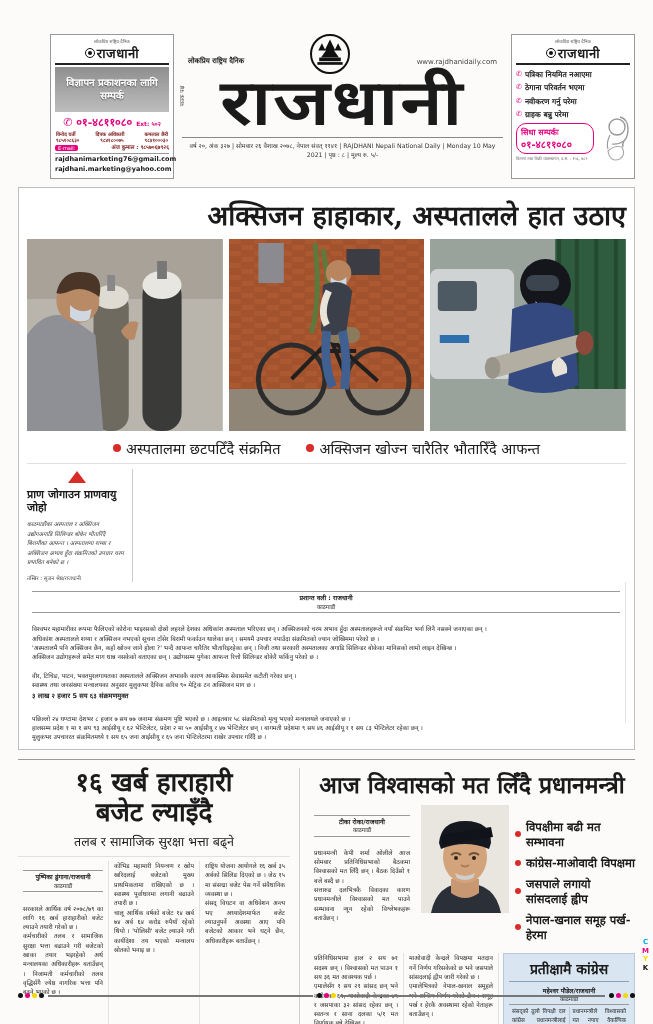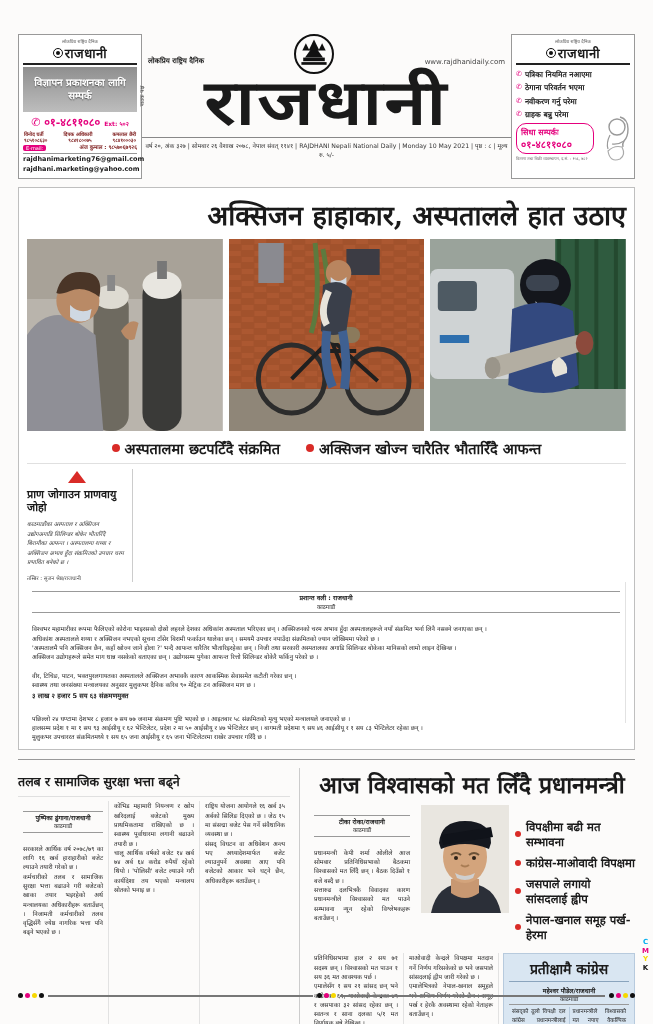--- a/index.html
+++ b/index.html
@@ -1,21 +1,21 @@
 <!DOCTYPE html>
 <html><head>
 <meta charset="utf-8">
 <style>
   * { margin:0; padding:0; box-sizing:border-box; }
   html,body { width:653px; height:1024px; background:#f7f6f4; overflow:hidden;
               font-family:"DejaVu Sans","Liberation Sans",sans-serif; color:#1a1a1a; }
   .page { position:relative; width:653px; height:1024px; background:#fcfbfa; padding:0 18px; }
 
   
-  .header { display:flex; padding-top:34px; align-items:stretch; }
+  .header { display:flex; gap:8px; padding-top:34px; align-items:stretch;margin-left:32px; }
   .adbox { width:124px; border:1px solid #999; background:#fff; padding:3px 4px; font-size:6px; flex:none; }
   .adbox .minitag { font-size:4.5px; color:#555; text-align:center; }
   .brandline { display:flex; align-items:center; justify-content:center; gap:2px; border-bottom:2px solid #222; padding-bottom:1px; margin-bottom:2px;}
   .brandmark { width:10px; height:10px; border:1.5px solid #111; border-radius:50%; position:relative; flex:none;}
   .brandmark:before { content:""; position:absolute; left:2px; top:2px; right:2px; bottom:2px; background:#111; border-radius:50%; }
   .brandname { font-size:13px; font-weight:bold; letter-spacing:.5px; }
   .adhead { background:linear-gradient(#8f8f8f,#bdbdbd); color:#fff; text-align:center; font-size:10px; font-weight:bold; padding:10px 2px; line-height:1.25; text-shadow:0 1px 1px #555; }
   .adphone { color:#e5007d; font-weight:bold; font-size:11px; text-align:center; padding:2px 0; }
   .adphone small { font-size:6px; }
   .contactnames,.contactnums { color:#7a1616; font-weight:bold; display:flex; justify-content:space-between; font-size:5px; padding:0 1px; }
@@ -40,39 +40,39 @@
   .dateline { border-top:1px solid #888; margin-top:6px; padding-top:3px; font-size:6.2px; color:#333; text-align:center; }
   .vertnote { position:absolute; left:-10px; top:58px; font-size:5.5px; color:#444; transform:rotate(-90deg); white-space:nowrap; }
 
   
   .lead { border:1px solid #bfbfbf; margin-top:8px; padding:6px 8px 8px; background:#fff; }
   .lead-headline { text-align:right; font-size:27px; font-weight:800; font-family:"DejaVu Serif","Liberation Serif",serif; padding:2px 0 6px; }
   .photos { display:flex; gap:6px; height:192px; }
   .photo { flex:1; overflow:hidden; background:#ddd; }
   .photo svg { width:100%; height:100%; display:block; }
   .kickers { display:flex; justify-content:center; gap:26px; padding:7px 0 5px; }
-  .kicker { display:flex; align-items:center; gap:5px; font-size:14.5px; font-weight:700; font-family:"DejaVu Serif","Liberation Serif",serif; }
+  .kicker { display:flex; align-items:center; gap:5px; font-size:14.5px; font-weight:400; font-family:"DejaVu Serif","Liberation Serif",serif; }
   .reddot { width:8px; height:8px; border-radius:50%; background:#d92b27; flex:none; }
   .lead-body { display:flex; border-top:1px solid #e0e0e0; padding-top:5px;flex-direction:column; }
   .sidenote { width:106px; flex:none; padding:2px 6px 0 0; border-right:1px solid #ccc; }
   .tri { width:0; height:0; border-left:9px solid transparent; border-right:9px solid transparent; border-bottom:12px solid #d92b27; margin:0 auto 5px; }
   .sidenote h3 { font-size:11px; font-weight:800; line-height:1.25; margin-bottom:5px; }
   .caption { font-size:5.8px; line-height:1.65; color:#333; font-style:italic; }
   .credit { font-size:5.3px; color:#444; margin-top:6px; }
   .col { flex:1; padding:0 5px; font-size:6.2px; line-height:1.5; text-align:justify; color:#222; white-space:pre-line; border-right:1px solid #e2e2e2; }
   .col:last-child { border-right:none; }
   .byline { text-align:center; font-weight:bold; font-size:6.3px; border-top:1px solid #999; border-bottom:1px solid #999; padding:1px 0; margin-bottom:2px; white-space:normal; }
   .byline .loc { display:block; font-weight:normal; font-size:5.6px; }
   .colsub { font-weight:800; font-size:6.6px; margin:3px 0 2px; white-space:normal; }
 
   
   .bottom { display:flex; margin-top:9px; border-top:1px solid #999; padding-top:8px; height:372px; }
   .budget { width:282px; flex:none; border-right:1px solid #ccc; padding-right:9px; display:flex; flex-direction:column; }
   .budget-headline { text-align:center; font-size:26px; font-weight:800; line-height:1.15; font-family:"DejaVu Serif","Liberation Serif",serif; white-space:pre-line; }
-  .budget-sub { font-size:12.5px; font-weight:bold; margin:5px 0 6px; }
+  .budget-sub { text-align:center; font-size:12.5px; font-weight:normal; margin:5px 0 6px; }
   .budget-cols { display:flex; flex:1; border-top:1px solid #e0e0e0; padding-top:4px; }
   .confidence { flex:1; padding-left:9px; display:flex; flex-direction:column; }
   .conf-headline { text-align:center; font-size:23px; font-weight:800; font-family:"DejaVu Serif","Liberation Serif",serif; padding-bottom:5px; }
   .conf-top { display:flex; gap:6px; }
   .conf-col1 { flex:1; }
   .oli { width:88px; height:108px; flex:none; }
   .oli svg { width:100%; height:100%; display:block; }
   .bullets { flex:1.25; padding-top:8px; }
   .bullet { display:flex; gap:5px; align-items:center; font-size:11.5px; font-weight:800; font-family:"DejaVu Serif","Liberation Serif",serif; margin:6px 0; }
   .bullet .reddot { width:6px; height:6px; }
@@ -294,20 +294,22 @@
         <span>पछिल्लो २४ घण्टामा देशभर ८ हजार ७ सय ७७ जनामा संक्रमण पुष्टि भएको छ । आइतबार ५८ संक्रमितको मृत्यु भएको मन्त्रालयले जनाएको छ ।</span>
       </div>
       <div class="col">हालसम्म प्रदेश १ मा १ सय ९३ आईसीयू र ६२ भेन्टिलेटर, प्रदेश २ मा ५० आईसीयू र ४७ भेन्टिलेटर छन् । बागमती प्रदेशमा ९ सय ४६ आईसीयू र १ सय ८३ भेन्टिलेटर रहेका छन् ।
 मुलुकभर उपचाररत संक्रमितमध्ये १ सय ६५ जना आईसीयू र ६५ जना भेन्टिलेटरमा राखेर उपचार गरिँदै छ ।</div>
     </div>
   </div>
 
   <div class="bottom">
 
     <div class="budget">
+      <div class="budget-headline">१६ खर्ब हाराहारी
+बजेट ल्याइँदै</div>
       <div class="budget-sub">तलब र सामाजिक सुरक्षा भत्ता बढ्ने</div>
       <div class="budget-cols">
         <div class="col">
           <div class="byline">
             <span>पुष्पिका ढुंगाना/राजधानी</span>
             <span class="loc">काठमाडौं</span>
           </div>
           <span>सरकारले आर्थिक वर्ष २०७८/७९ का लागि १६ खर्ब हाराहारीको बजेट ल्याउने तयारी गरेको छ ।
 कर्मचारीको तलब र सामाजिक सुरक्षा भत्ता बढाउने गरी बजेटको खाका तयार भइरहेको अर्थ मन्त्रालयका अधिकारीहरू बताउँछन् । निजामती कर्मचारीको तलब वृद्धिसँगै ज्येष्ठ नागरिक भत्ता पनि बढ्ने भएको छ ।</span>
         </div>

